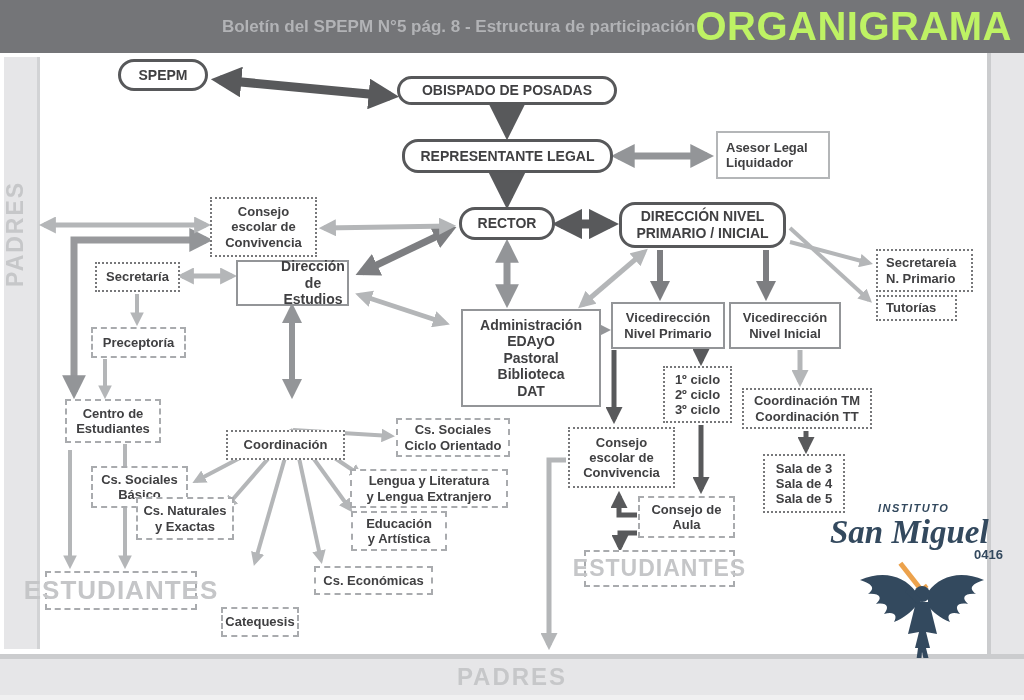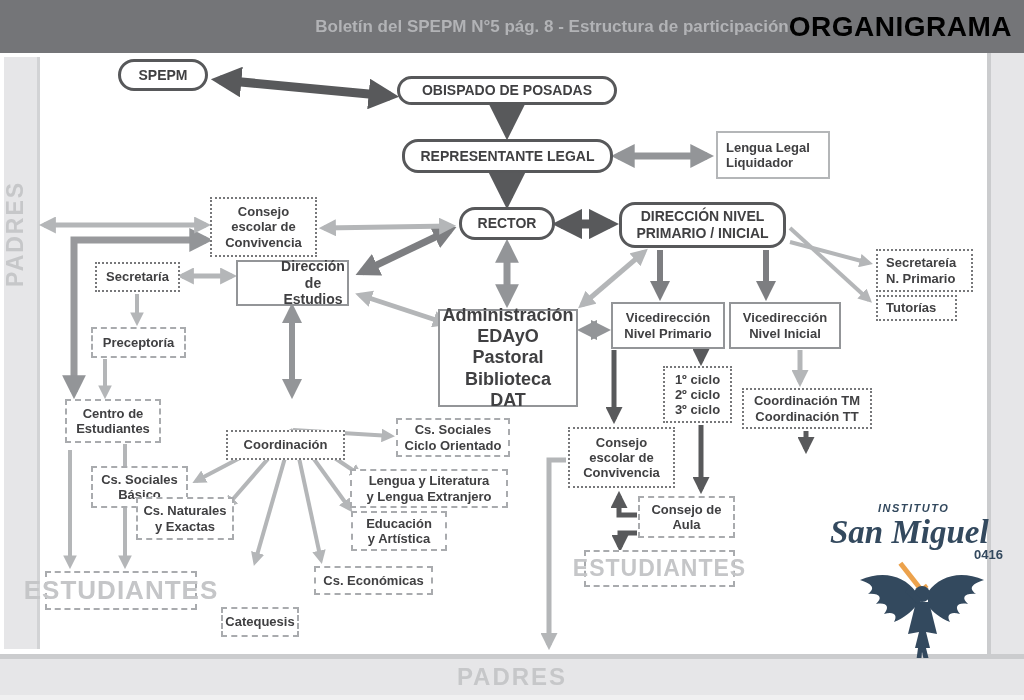--- a/index.html
+++ b/index.html
@@ -2,21 +2,21 @@
 <html><head>
 <meta charset="utf-8">
 <style>
   html,body{margin:0;padding:0;background:#fff;width:1024px;height:700px;overflow:hidden;
     font-family:"Liberation Sans",sans-serif;}
   .stage{position:relative;width:1024px;height:700px;background:#fff;}
   
   .header{position:absolute;left:0;top:0;width:1024px;height:53px;background:#747578;z-index:5;
     display:flex;align-items:center;justify-content:flex-end;box-sizing:border-box;padding:0 12px 0 14px;}
   .header .left{color:#b2b3b6;font-weight:bold;font-size:17px;}
-  .header .right{color:#000000;font-weight:bold;font-size:28px;letter-spacing:.5px;}
+  .header .right{color:#bef264;font-weight:bold;font-size:40px;letter-spacing:.5px;}
   
   .band{position:absolute;background:#e6e6e8;z-index:0;}
   .band-left{left:4px;top:57px;width:33px;height:592px;border-right:3px solid #d2d3d5;}
   .band-right{left:987px;top:53px;width:37px;height:647px;border-left:4px solid #cbccce;}
   .band-bottom{left:0;top:654px;width:1024px;height:36px;border-top:5px solid #cbccce;
     display:flex;align-items:center;justify-content:center;}
   .band-bottom-gap{position:absolute;left:0;top:690px;width:1024px;height:10px;background:#f0f0f1;z-index:0;}
   .padres-v{position:absolute;top:183px;left:2px;width:33px;height:104px;writing-mode:vertical-rl;
     transform:rotate(180deg);text-align:center;font-size:23px;font-weight:bold;color:#c6c7c9;letter-spacing:2px;}
   .padres-h{font-size:24px;font-weight:bold;color:#c6c7c9;letter-spacing:2px;}
@@ -109,52 +109,55 @@
     <line x1="293" y1="430" x2="255" y2="562" stroke="#b4b6b8" stroke-width="4" marker-end="url(#mh-light)"></line>
     <line x1="293" y1="430" x2="321" y2="560" stroke="#b4b6b8" stroke-width="4" marker-end="url(#mh-light)"></line>
     <line x1="293" y1="430" x2="350" y2="509" stroke="#b4b6b8" stroke-width="4" marker-end="url(#mh-light)"></line>
     <line x1="293" y1="430" x2="360" y2="475" stroke="#b4b6b8" stroke-width="4" marker-end="url(#mh-light)"></line>
     <line x1="293" y1="430" x2="391" y2="436" stroke="#b4b6b8" stroke-width="4" marker-end="url(#mh-light)"></line>
   </svg>
 
   <div class="node rounded" style="left:118px;top:59px;width:90px;height:32px;">SPEPM</div>
   <div class="node rounded" style="left:397px;top:76px;width:220px;height:29px;">OBISPADO DE POSADAS</div>
   <div class="node rounded" style="left:402px;top:139px;width:211px;height:34px;">REPRESENTANTE LEGAL</div>
-  <div class="node solid-light left-text" style="left:716px;top:131px;width:114px;height:48px;">Lengua Legal
+  <div class="node solid-light left-text" style="left:716px;top:131px;width:114px;height:48px;">Asesor Legal
 Liquidador</div>
   <div class="node rounded" style="left:459px;top:207px;width:96px;height:33px;">RECTOR</div>
   <div class="node rounded" style="left:619px;top:202px;width:167px;height:46px;">DIRECCIÓN NIVEL
 PRIMARIO / INICIAL</div>
   <div class="node dotted" style="left:210px;top:197px;width:107px;height:60px;">Consejo
 escolar de
 Convivencia</div>
   <div class="node dotted" style="left:95px;top:262px;width:85px;height:30px;">Secretaría</div>
   <div class="node solid" style="left:236px;top:260px;width:113px;height:46px;font-size:14px;padding-left:44px;">Dirección de
 Estudios</div>
   <div class="node dashed" style="left:91px;top:327px;width:95px;height:31px;">Preceptoría</div>
   <div class="node dashed" style="left:65px;top:399px;width:96px;height:44px;">Centro de
 Estudiantes</div>
   <div class="node dotted" style="left:226px;top:398px;width:119px;height:30px;margin-top:32px;">Coordinación</div>
-  <div class="node solid" style="left:438px;top:309px;width:140px;height:98px;font-size:18px;">Administración
+  <div class="node solid" style="left:461px;top:309px;width:140px;height:98px;font-size:14px;">Administración
 EDAyO
 Pastoral
 Biblioteca
 DAT</div>
   <div class="node solid" style="left:611px;top:302px;width:114px;height:47px;">Vicedirección
 Nivel Primario</div>
   <div class="node solid" style="left:729px;top:302px;width:112px;height:47px;">Vicedirección
 Nivel Inicial</div>
   <div class="node dotted left-text" style="left:876px;top:249px;width:97px;height:43px;">Secretareía
 N. Primario</div>
   <div class="node dotted left-text" style="left:876px;top:295px;width:81px;height:26px;">Tutorías</div>
   <div class="node dotted" style="left:663px;top:366px;width:69px;height:57px;">1º ciclo
 2º ciclo
 3º ciclo</div>
   <div class="node dotted" style="left:742px;top:388px;width:130px;height:41px;">Coordinación TM
 Coordinación TT</div>
+  <div class="node dotted" style="left:763px;top:454px;width:82px;height:59px;">Sala de 3
+Sala de 4
+Sala de 5</div>
   <div class="node dotted" style="left:568px;top:427px;width:107px;height:61px;">Consejo
 escolar de
 Convivencia</div>
   <div class="node dashed" style="left:638px;top:496px;width:97px;height:42px;">Consejo de
 Aula</div>
   <div class="node dashed big-label" style="left:584px;top:550px;width:151px;height:37px;font-size:23px;">ESTUDIANTES</div>
   <div class="node dashed" style="left:396px;top:418px;width:114px;height:39px;">Cs. Sociales
 Ciclo Orientado</div>
   <div class="node dashed" style="left:91px;top:466px;width:97px;height:42px;">Cs. Sociales
 Básico</div>

